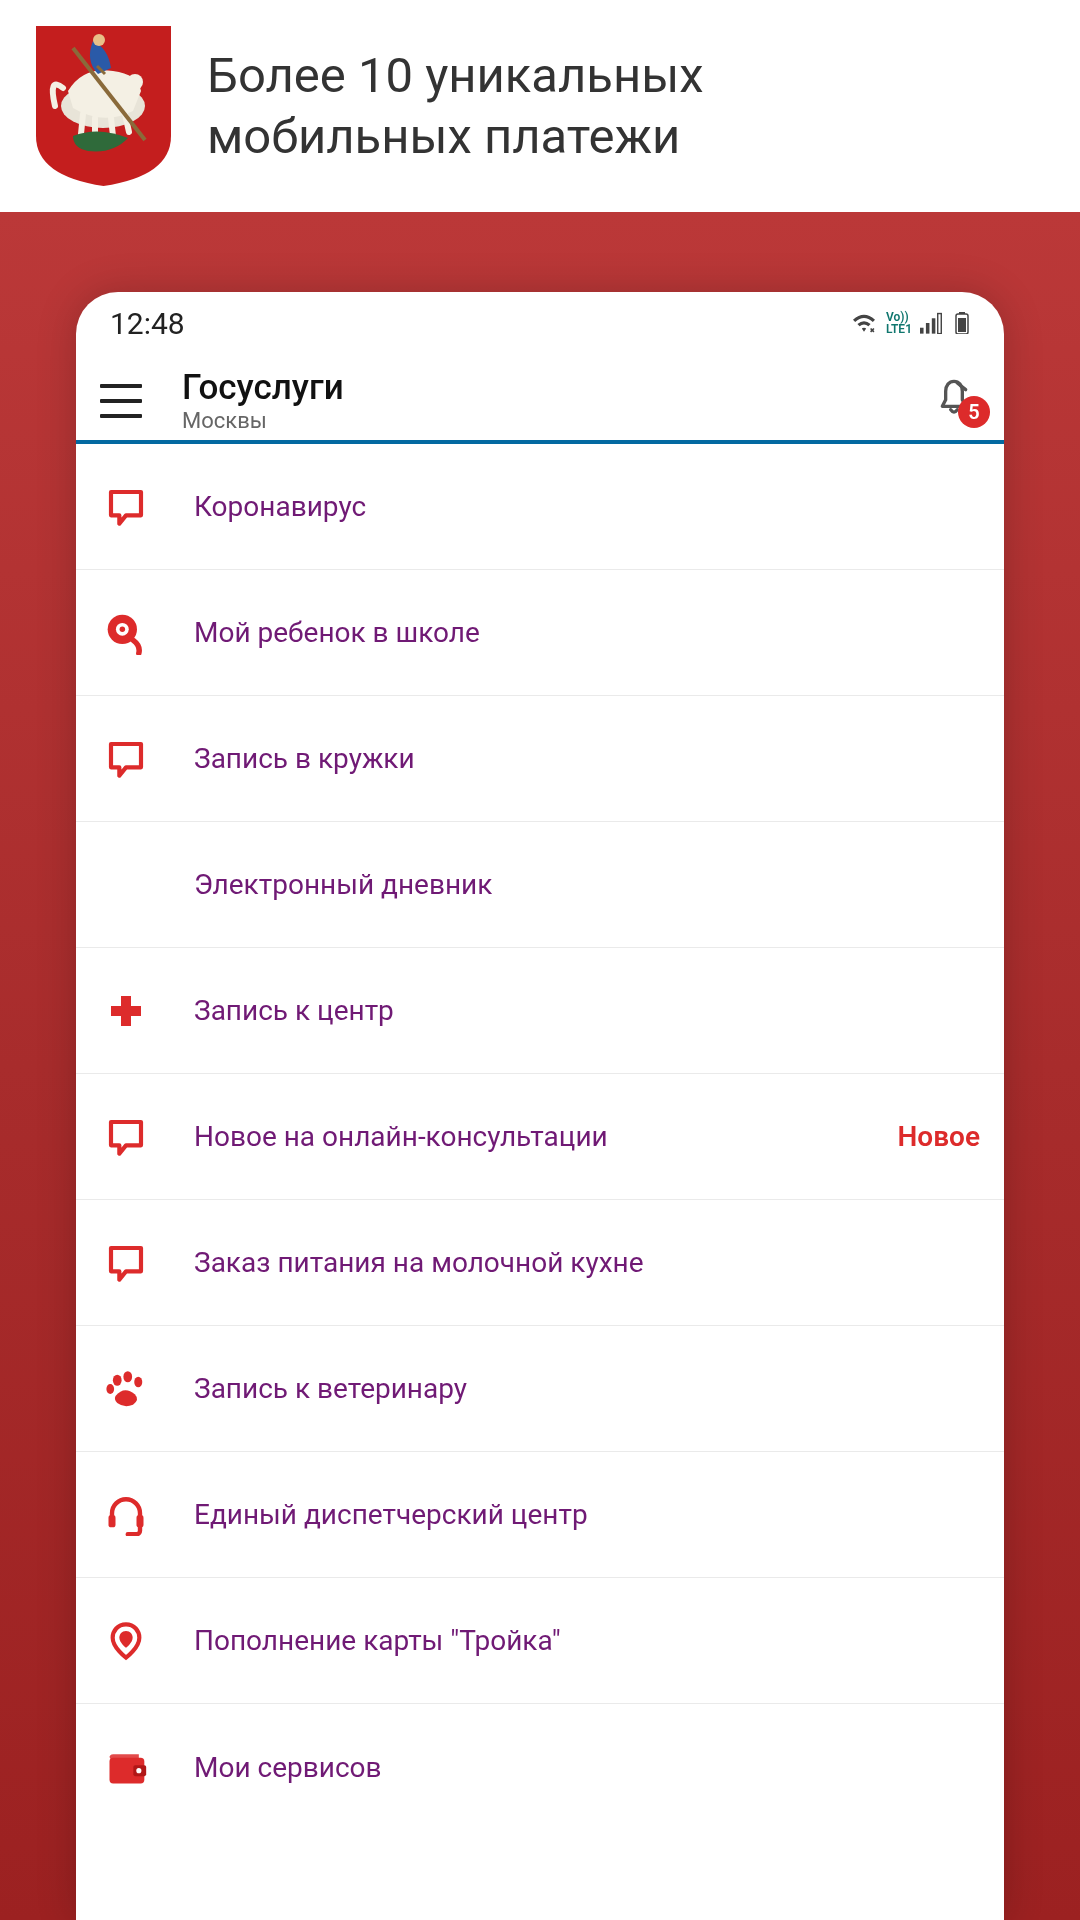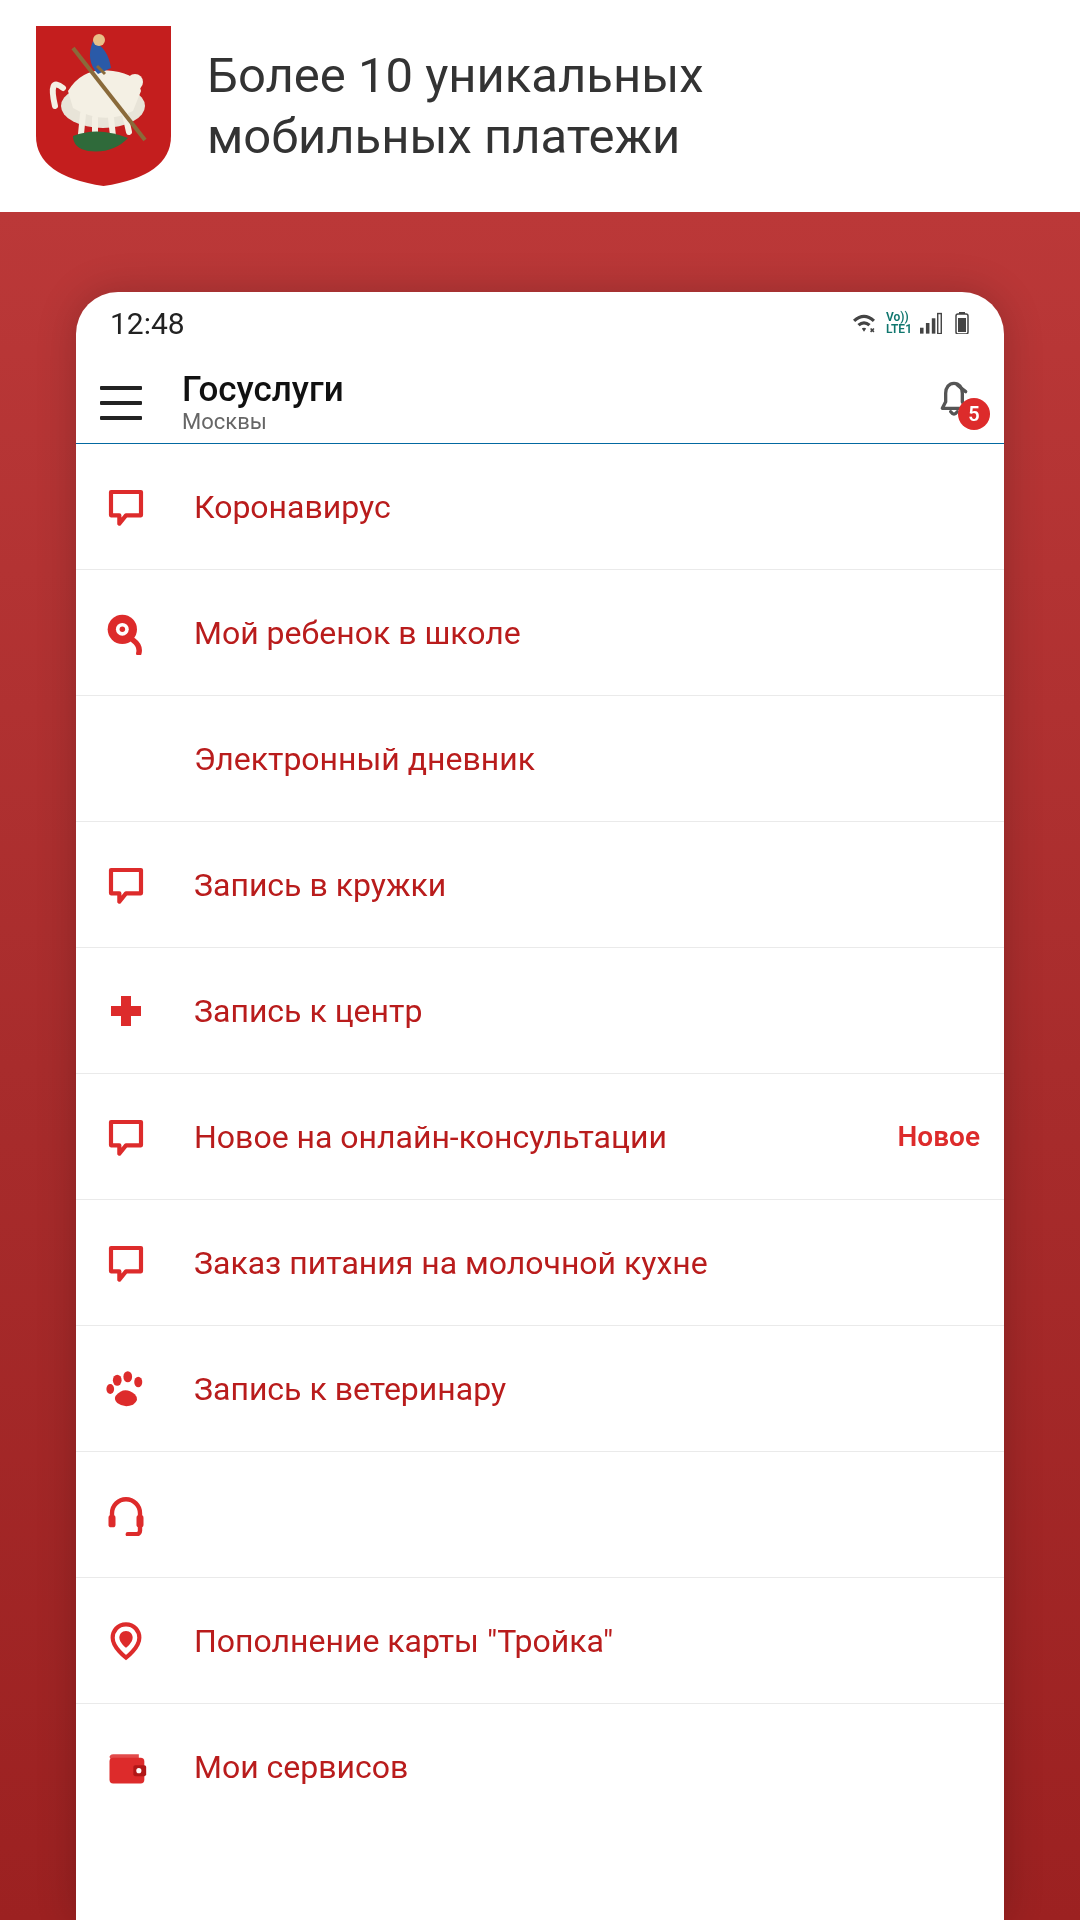--- a/index.html
+++ b/index.html
@@ -55,21 +55,21 @@
 .status-right {
   display: flex;
   align-items: center;
   gap: 8px;
 }
 .status-icon { height: 22px; }
 .app-header {
   display: flex;
   align-items: center;
   padding: 16px 24px 4px 24px;
-  border-bottom: 1px solid #0369a1;
+  border-bottom: 4px solid #0369a1;
   height: 94px;
 }
 .hamburger {
   width: 42px;
   height: 34px;
   display: flex;
   flex-direction: column;
   justify-content: space-between;
   margin-right: 40px;
 }
@@ -128,22 +128,22 @@
   width: 52px;
   height: 52px;
   flex-shrink: 0;
   display: flex;
   align-items: center;
   justify-content: center;
   margin-right: 42px;
   color: #dd2b2b;
 }
 .service-label {
-  font-size: 32px;
-  color: #b91c1c;
+  font-size: 28px;
+  color: #701a75;
   flex: 1;
 }
 .service-badge {
   font-size: 28px;
   font-weight: 600;
   color: #dd2b2b;
   margin-left: 12px;
 }
 </style>
 </head>
@@ -238,43 +238,43 @@
               <circle cx="10" cy="10" r="3.5" fill="#fff"></circle>
               <circle cx="10" cy="10" r="1.5" fill="#dd2b2b"></circle>
               <path d="M16 16 Q20 19 19 23" stroke="#dd2b2b" stroke-width="3" fill="none" stroke-linecap="round"></path>
             </svg>
         </div>
         <span class="service-label">Мой ребенок в школе</span>
       </div>
 
       <div class="service-item">
         <div class="service-icon">
+          <svg viewBox="0 0 24 24" width="40" height="40">
+              <path d="M3 3 H21 V17 H12 L8 22 V17 H3 Z" fill="none" stroke="#dd2b2b" stroke-width="2.5" stroke-linejoin="round"></path>
+            </svg>
+        </div>
+        <span class="service-label">Запись в кружки</span>
+      </div>
+
+      <div class="service-item">
+        <div class="service-icon">
           <svg viewBox="0 0 24 24" width="38" <rect="" x="4" y="2" height="20" rx="2" fill="#dd2b2b"></svg>
             <rect x="7" y="0" width="2" height="5" rx="1" fill="#dd2b2b">
             <rect x="15" y="0" width="2" height="5" rx="1" fill="#dd2b2b">
             <rect x="7" y="8" width="10" height="2" fill="#fff">
             <rect x="7" y="12" width="10" height="2" fill="#fff">
           
         </rect></rect></rect></rect>
           </div>
         <span class="service-label">Электронный дневник</span>
       </div>
 
       <div class="service-item">
         <div class="service-icon">
           <svg viewBox="0 0 24 24" width="40" height="40">
-              <path d="M3 3 H21 V17 H12 L8 22 V17 H3 Z" fill="none" stroke="#dd2b2b" stroke-width="2.5" stroke-linejoin="round"></path>
-            </svg>
-        </div>
-        <span class="service-label">Запись в кружки</span>
-      </div>
-
-      <div class="service-item">
-        <div class="service-icon">
-          <svg viewBox="0 0 24 24" width="40" height="40">
               <path d="M9 3 H15 V9 H21 V15 H15 V21 H9 V15 H3 V9 H9 Z" fill="#dd2b2b"></path>
             </svg>
         </div>
         <span class="service-label">Запись к центр</span>
       </div>
 
       <div class="service-item">
         <div class="service-icon">
           <svg viewBox="0 0 24 24" width="40" height="40">
               <path d="M3 3 H21 V17 H12 L8 22 V17 H3 Z" fill="none" stroke="#dd2b2b" stroke-width="2.5" stroke-linejoin="round"></path>
@@ -308,20 +308,21 @@
 
       <div class="service-item">
         <div class="service-icon">
           <svg viewBox="0 0 24 24" width="42" height="42">
             <path d="M4 13 V11 a8 8 0 0 1 16 0 V13" fill="none" stroke="#dd2b2b" stroke-width="2.5"></path>
             <rect x="2" y="12" width="4" height="7" rx="1.5" fill="#dd2b2b"></rect>
             <rect x="18" y="12" width="4" height="7" rx="1.5" fill="#dd2b2b"></rect>
             <path d="M20 19 v2 a2 2 0 0 1 -2 2 h-5" fill="none" stroke="#dd2b2b" stroke-width="2.5" stroke-linecap="round"></path>
           </svg>
         </div>
+        <span class="service-label">Единый диспетчерский центр</span>
       </div>
 
       <div class="service-item">
         <div class="service-icon">
           <svg viewBox="0 0 24 24" width="40" height="40">
             <path d="M12 2 C7 2 4 6 4 10 C4 16 12 22 12 22 C12 22 20 16 20 10 C20 6 17 2 12 2 Z" fill="none" stroke="#dd2b2b" stroke-width="2.5"></path>
             <path d="M12 6 C9.5 6 8 8 8 10 C8 13 12 16 12 16 C12 16 16 13 16 10 C16 8 14.5 6 12 6 Z" fill="#dd2b2b"></path>
           </svg>
         </div>
         <span class="service-label">Пополнение карты "Тройка"</span>

